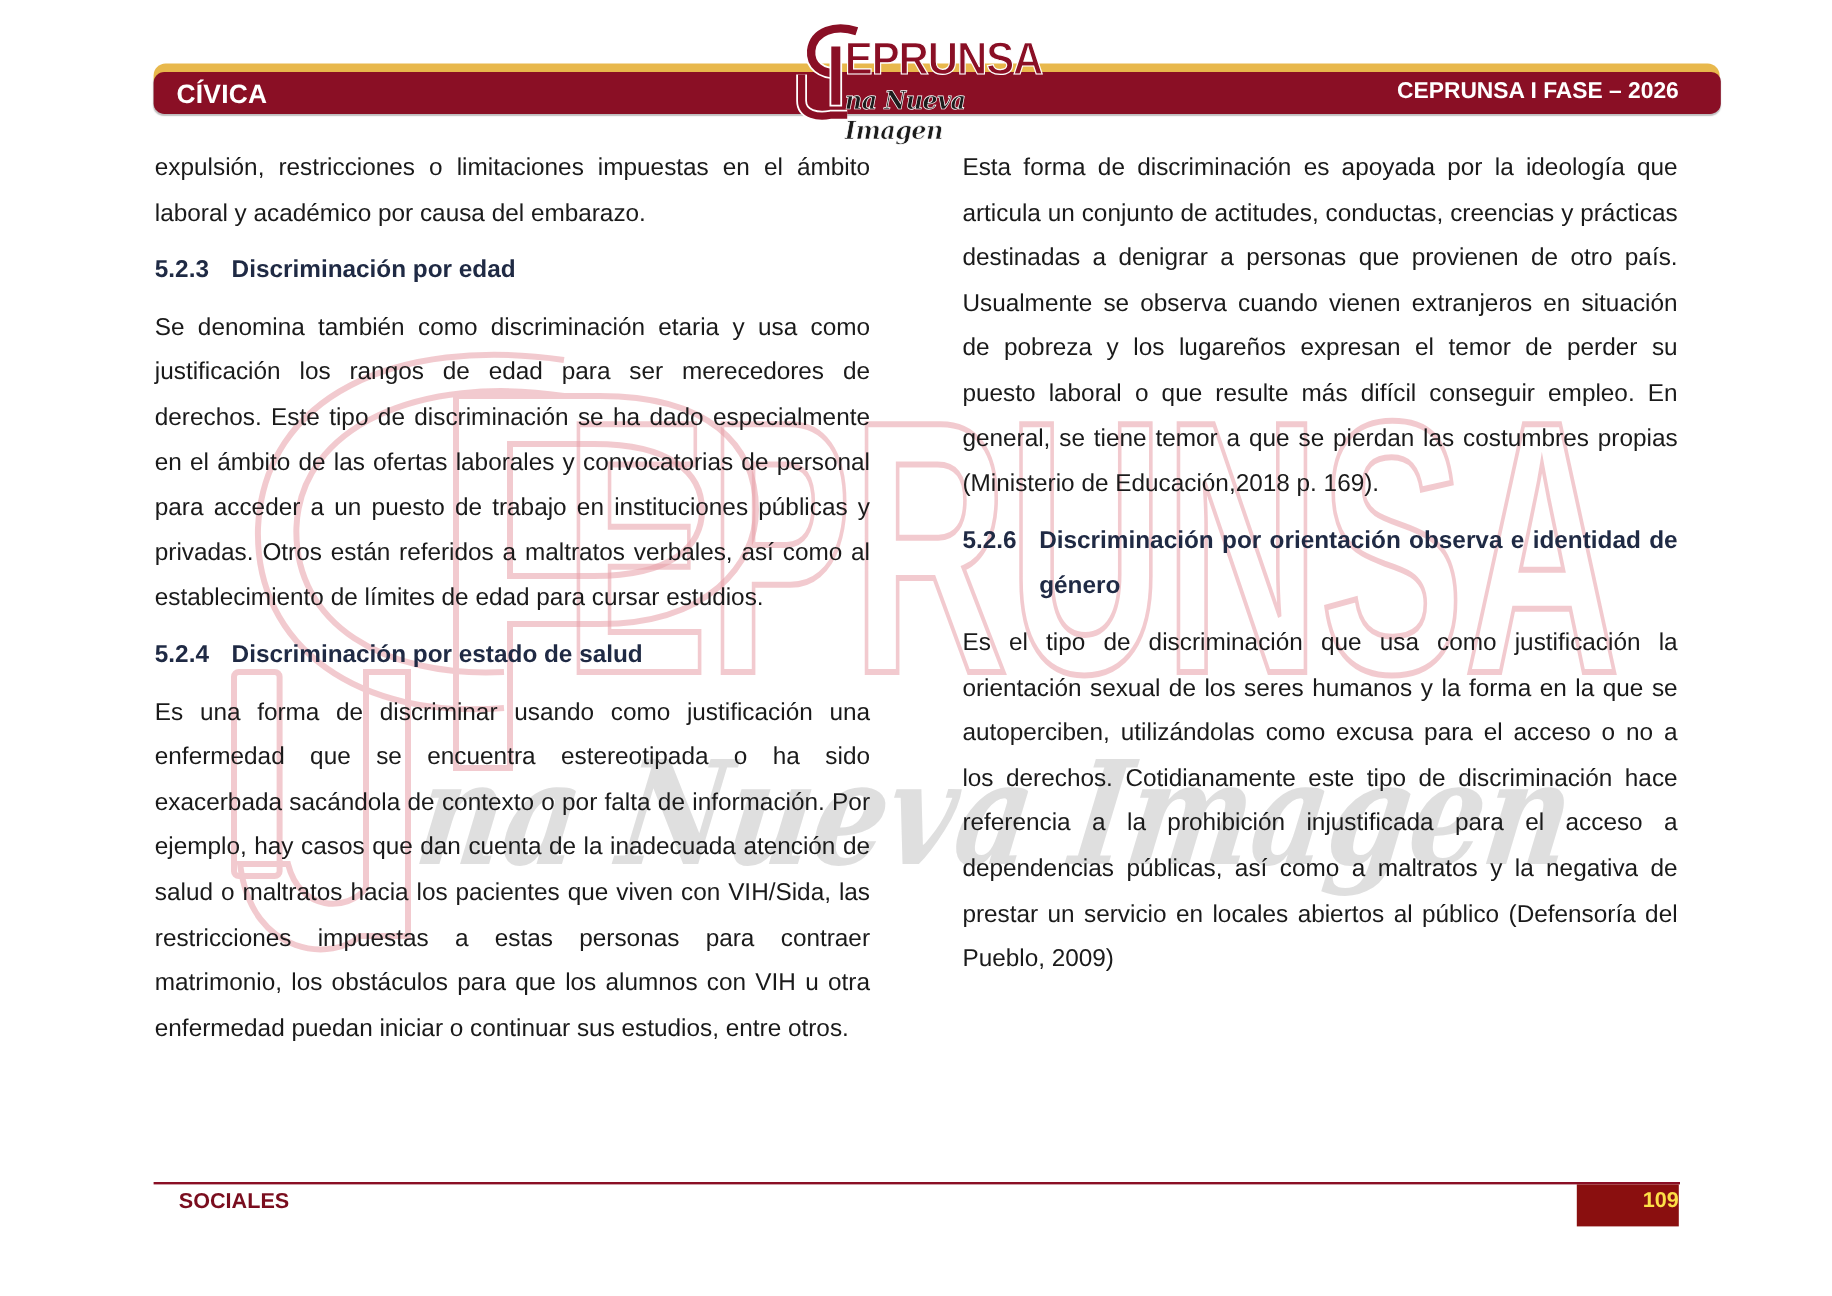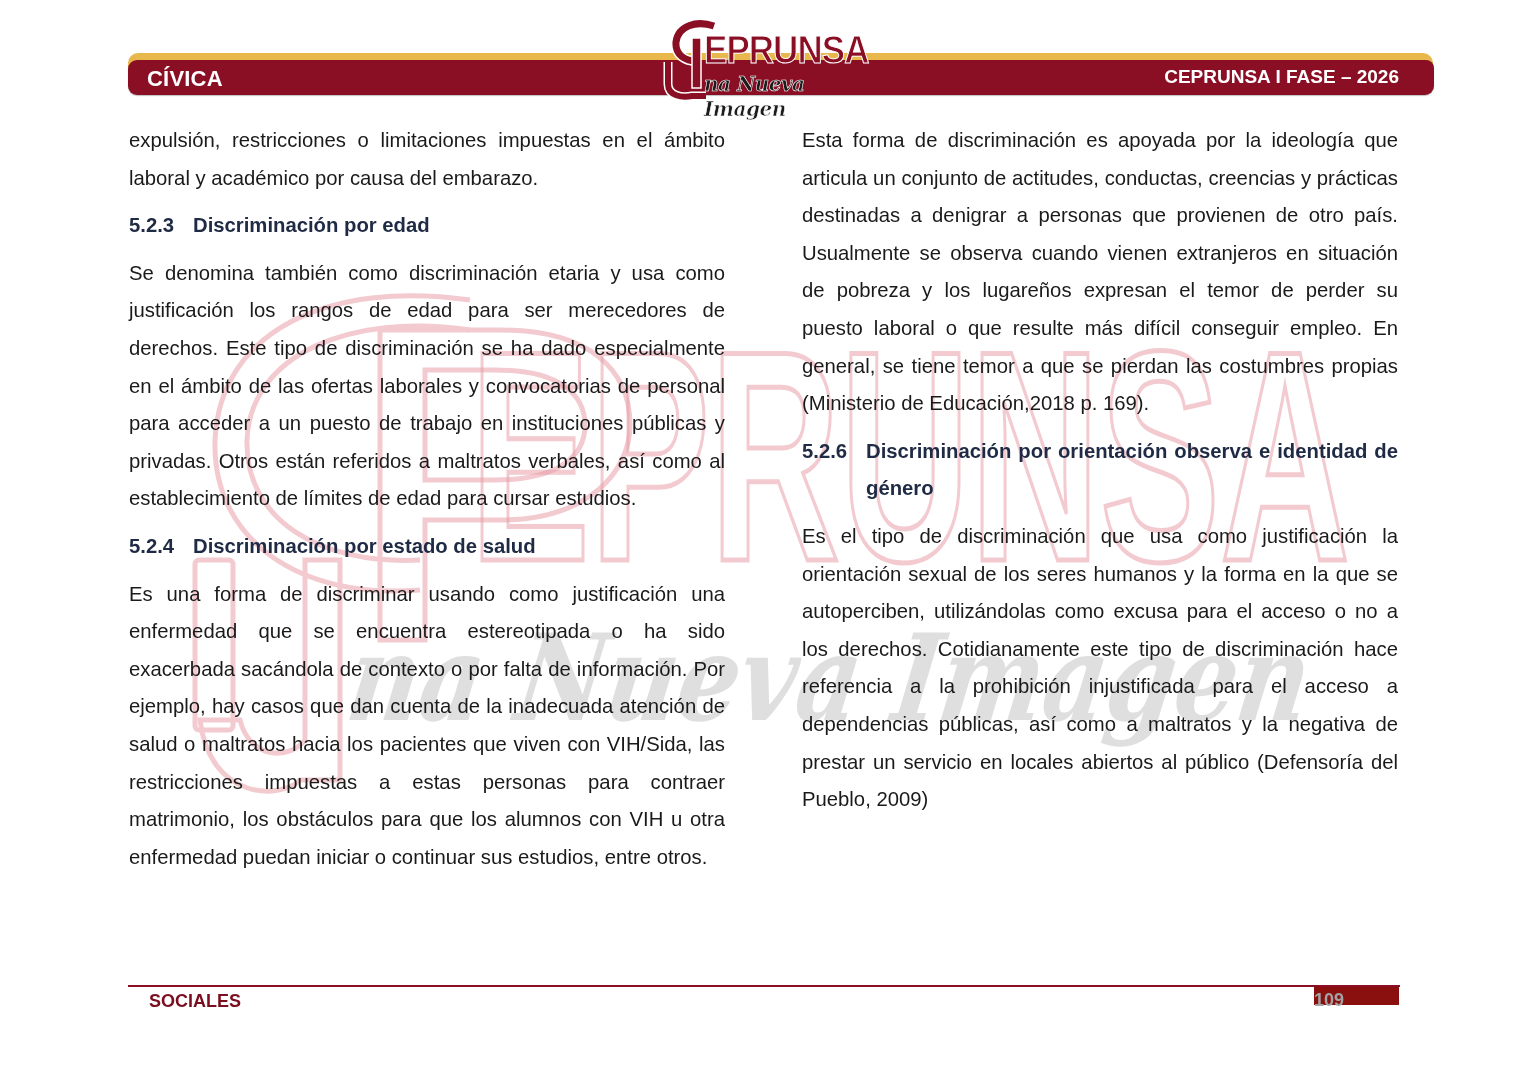--- a/index.html
+++ b/index.html
@@ -34,22 +34,22 @@
   .col-left { left:129px; }
   .col-right { left:802px; }
   .p { font-size:20.3px; line-height:37.6px; text-align:justify; margin:0; color:#1a1a1a; }
   .h { font-size:20.3px; line-height:37.6px; font-weight:bold; color:#1f2a44; margin:10px 0 10px 0; display:flex; }
   .h .num { width:64px; flex:none; }
   .h .ttl { flex:1; text-align:justify; }
 
   
   .ftr-line { position:absolute; left:128px; top:985px; width:1272px; height:2px; background:#8a0f25; }
   .ftr-left { position:absolute; left:138px; top:991px; font-weight:bold; font-size:18px; color:#7a0d1e;margin-left:11px; }
-  .ftr-page { position:absolute; left:1314px; top:987px; width:85px; height:18px; background:#8a0f0f;
-              color:#a3a3a3; font-weight:bold; font-size:18px; text-align:left; line-height:27px; }
+  .ftr-page { position:absolute; left:1314px; top:987px; width:85px; height:35px; background:#8a0f0f;
+              color:#fde047; font-weight:bold; font-size:18px; text-align:right; line-height:27px; }
 </style>
 </head>
 <body>
 
 <svg class="wm" viewBox="0 0 1527 1080">
   <g fill="none" stroke="#e8a0a8" stroke-width="5" opacity="0.55">
 
     <path d="M470 300 C 330 280, 220 330, 215 440 C 212 540, 300 600, 420 590"></path>
     <path d="M470 330 C 350 312, 250 355, 247 440 C 245 520, 320 565, 420 560"></path>
     <rect x="195" y="560" width="38" height="170" rx="4"></rect>

